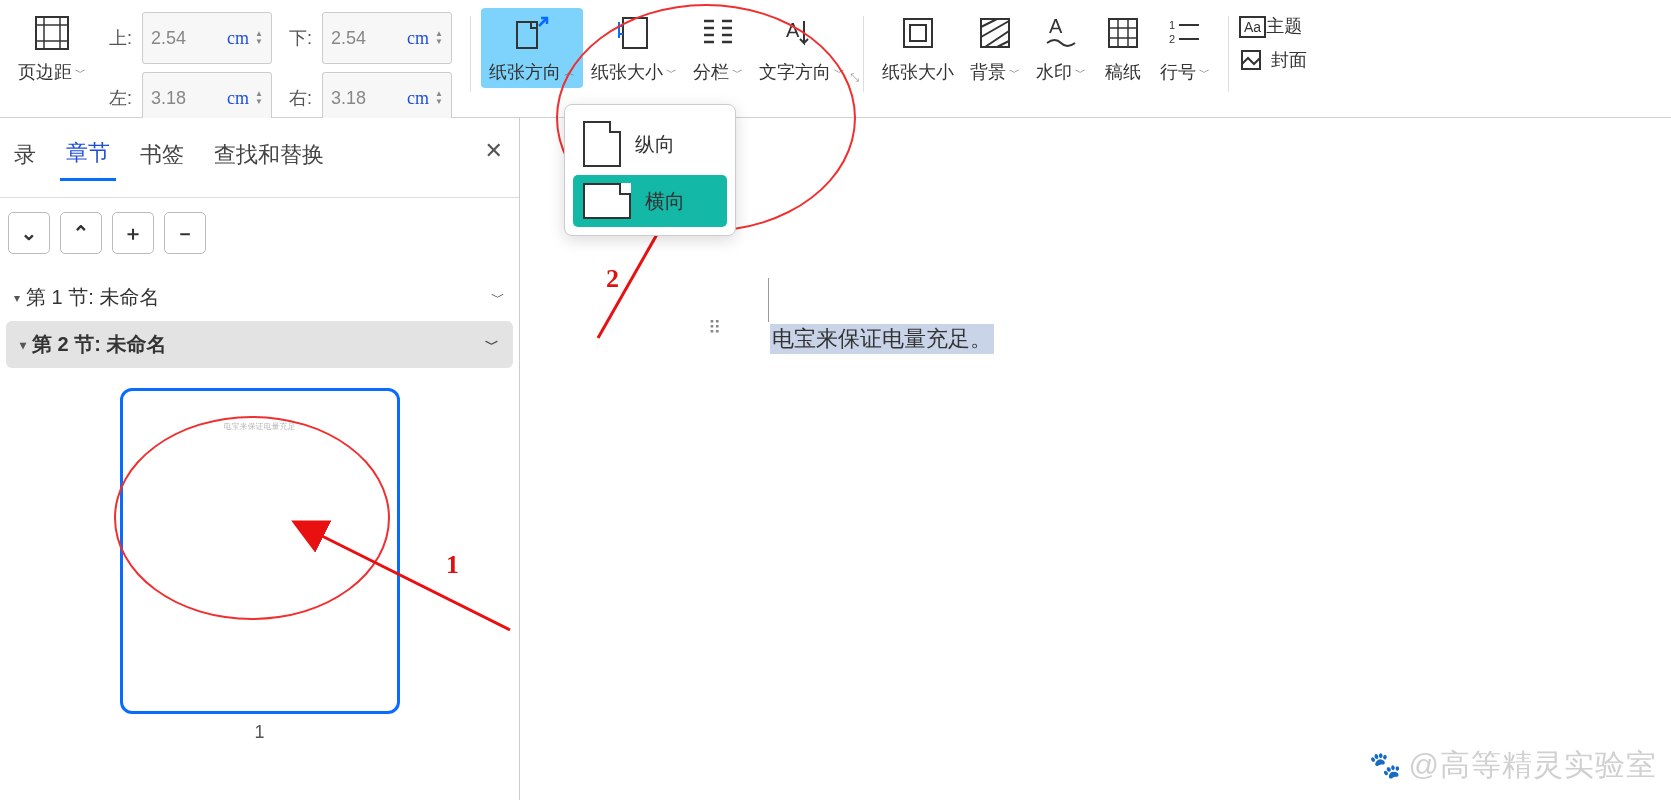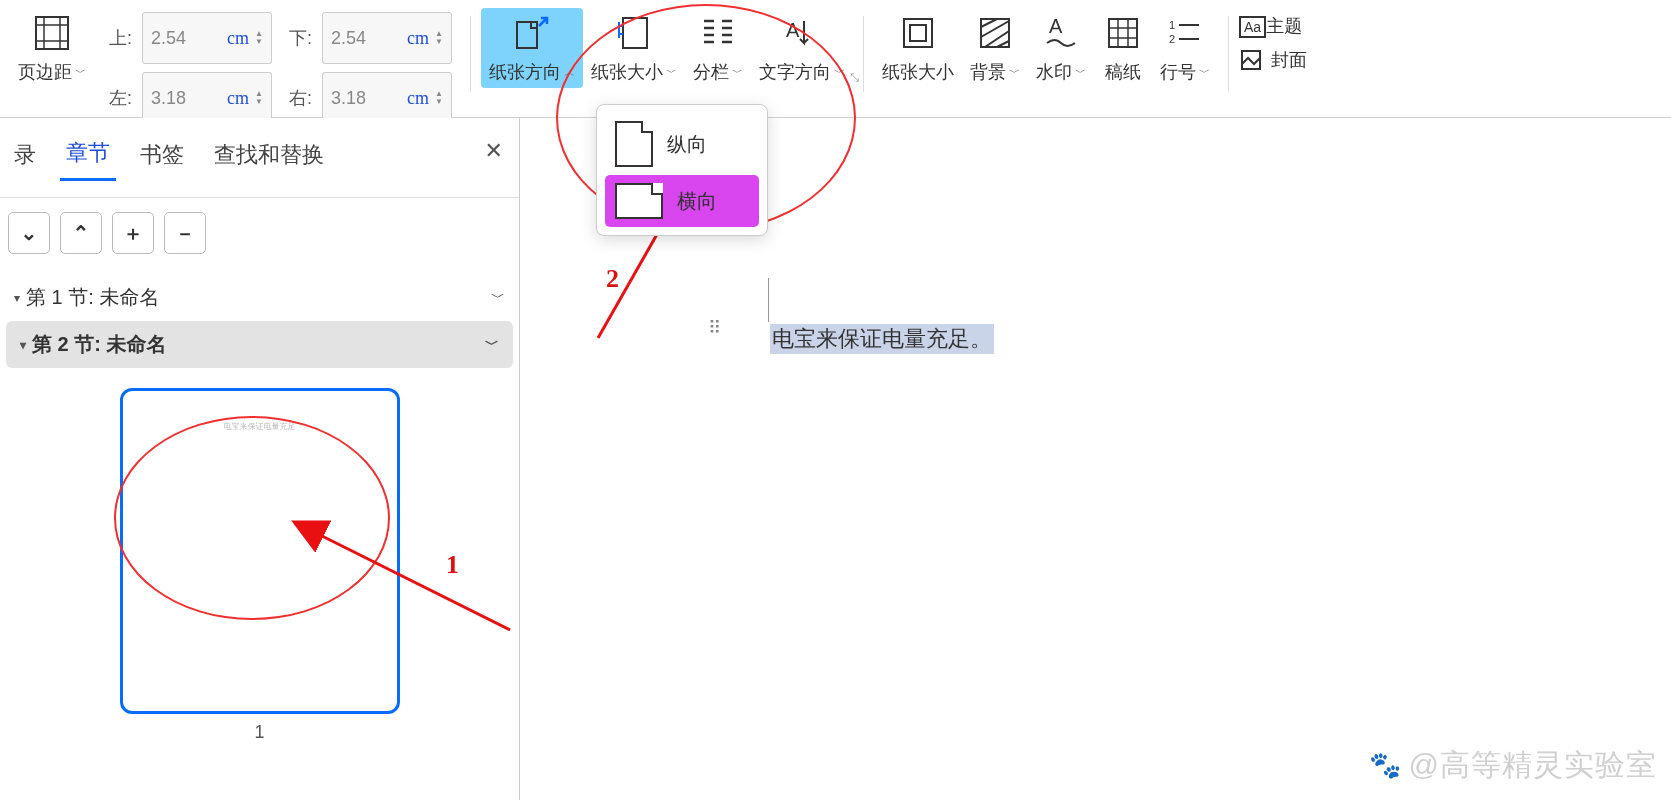--- a/index.html
+++ b/index.html
@@ -45,23 +45,23 @@
     .thumb-text { position: absolute; top: 30px; left: 50%; transform: translateX(-50%); font-size: 8px; color: #bbb; }
     .thumb-num { margin-top: 8px; font-size: 18px; color: #555; }
     
     
     .docarea { position: absolute; left: 520px; top: 118px; right: 0; bottom: 0; background: #fff; }
     .doc-text { position: absolute; left: 250px; top: 206px; font-size: 22px; font-family: "SimSun", serif; color: #333; background: #c9d4e8; padding: 0 2px; }
     .drag-handle { position: absolute; left: 188px; top: 205px; color: #888; font-size: 18px; letter-spacing: 3px; line-height: 10px; }
     .cursor-line { position: absolute; left: 248px; top: 160px; width: 1px; height: 44px; background: #999; }
     
     
-    .popup { position: absolute; left: 596px; top: 104px; width: 172px; background: #fff; border: 1px solid #ccc; border-radius: 8px; box-shadow: 0 4px 16px rgba(0,0,0,0.15); padding: 8px; z-index: 50; }
+    .popup { position: absolute; left: 564px; top: 104px; width: 172px; background: #fff; border: 1px solid #ccc; border-radius: 8px; box-shadow: 0 4px 16px rgba(0,0,0,0.15); padding: 8px; z-index: 50; }
     .popup-item { display: flex; align-items: center; gap: 14px; padding: 8px 10px; font-size: 20px; cursor: pointer; border-radius: 5px; }
-    .popup-item.hover { background: #d946ef; }
+    .popup-item.hover { background: #14b8a6; }
     .page-icon { width: 38px; height: 46px; border: 2px solid #333; position: relative; background: #fff; }
     .page-icon.landscape { width: 48px; height: 36px; }
     .fold { position: absolute; top: -2px; right: -2px; width: 12px; height: 12px; background: #fff; border-left: 2px solid #333; border-bottom: 2px solid #333; }
     
     
     .annot { position: absolute; pointer-events: none; z-index: 40; }
     .ellipse1 { left: 556px; top: 4px; width: 300px; height: 228px; border: 2px solid #f03030; border-radius: 50%; }
     .ellipse2 { left: 114px; top: 416px; width: 276px; height: 204px; border: 2px solid #f03030; border-radius: 50%; }
     .num { color: #e01010; font-weight: bold; font-size: 26px; font-family: Georgia, serif; }
     

